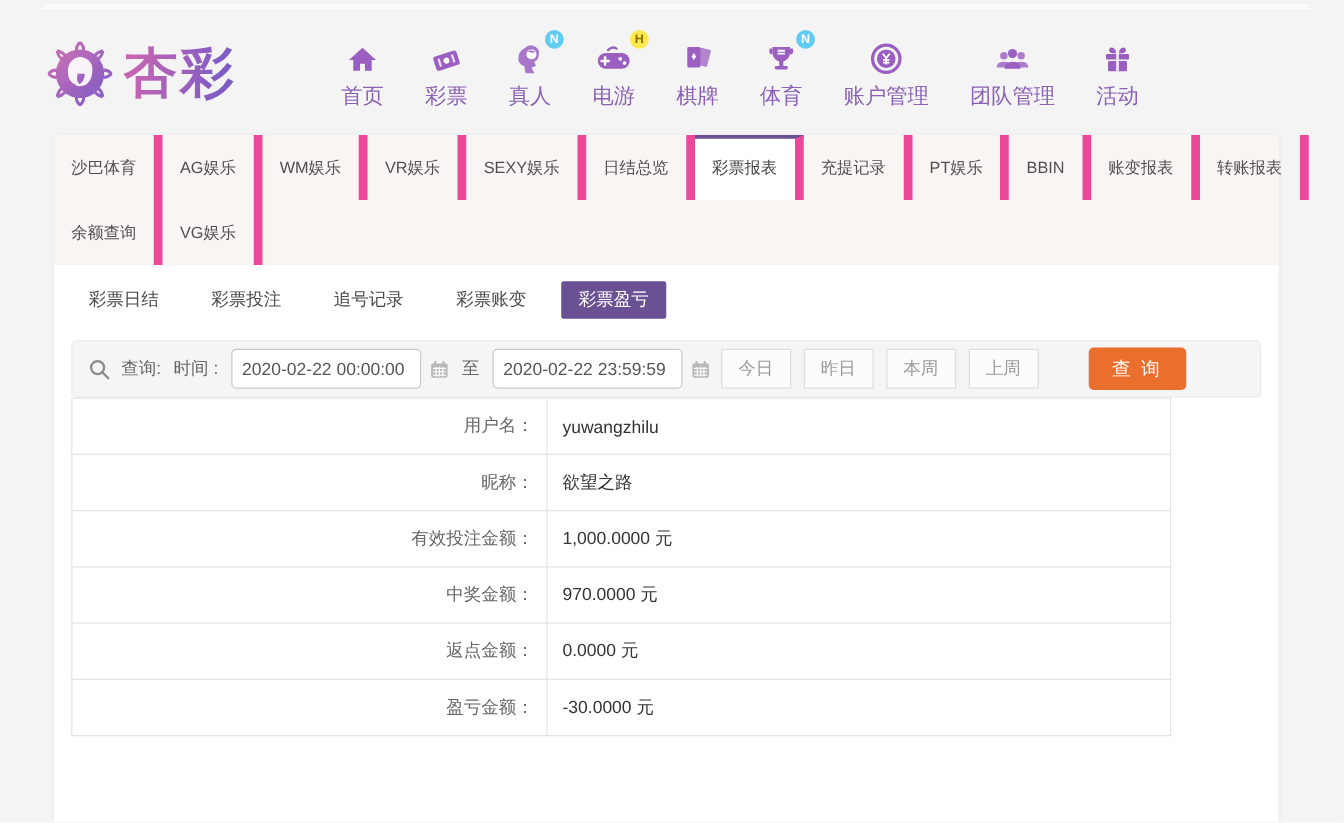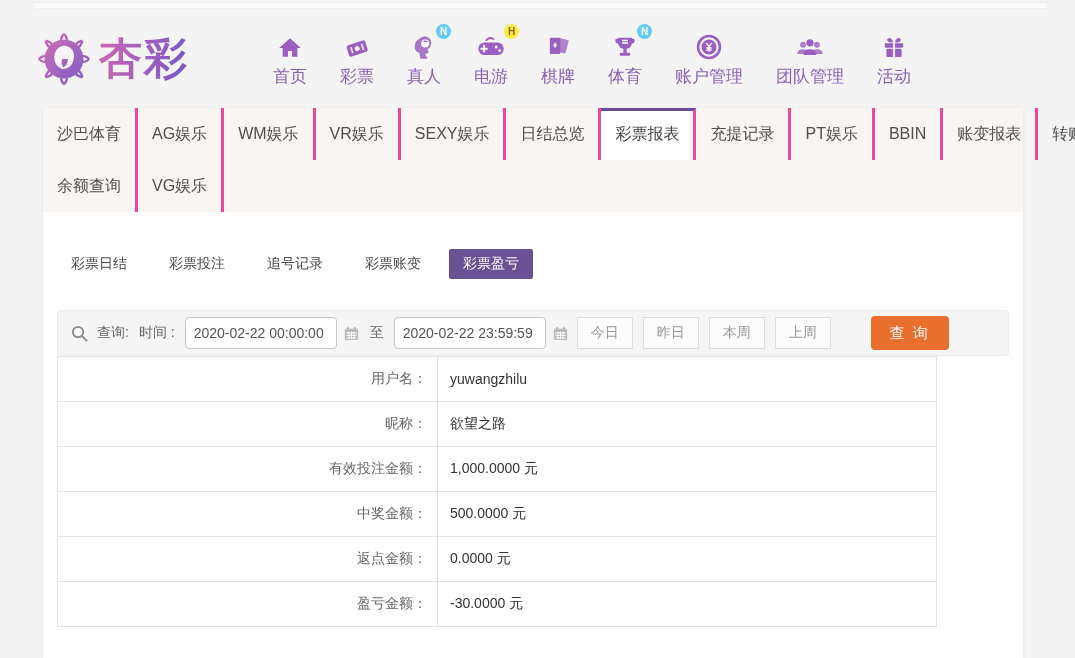--- a/index.html
+++ b/index.html
@@ -44,38 +44,38 @@
   .badge:empty { display:none; }
 
   
   .panel {
     position:absolute; left:43px; top:108px; width:980px; height:550px;
     background:#fff; box-shadow:0 1px 4px rgba(0,0,0,.07);
   }
   .tabs { background:#f9f5f2; }
   .tabs-row { display:flex; }
   .tab {
-    height:52px; line-height:52px; padding:0 14px; font-size:16px; color:#4f4f4f;
-    border-right:3px solid #ec4899; cursor:pointer; white-space:nowrap;
+    height:52px; line-height:52px; padding:0 14px; font-size:13px; color:#4f4f4f;
+    border-right:7px solid #ec4899; cursor:pointer; white-space:nowrap;
   }
   .tab.active {
     background:#fff; border-top:3px solid #6b4e93; line-height:46px; color:#444;
   }
   .content { padding:13px 14px 0 14px; }
   
-  .subtabs { display:flex; align-items:center;margin-top:24px; }
+  .subtabs { display:flex; align-items:center; }
   .subtab {
     font-size:14px; color:#4a4a4a; padding:6px 14px; margin-right:14px;
     border-radius:2px; cursor:pointer; white-space:nowrap;
   }
   .subtab.active { background:#6a5193; color:#fff;text-align:center; }
 
   
   .querybar {
-    margin-top:31px; height:46px; background:#f5f5f5; border:1px solid #ececec;
+    margin-top:17px; height:46px; background:#f5f5f5; border:1px solid #ececec;
     border-radius:4px; display:flex; align-items:center; padding:0 12px;
     font-size:14px; color:#666;
   }
   .querybar .lbl { margin-right:10px; white-space:nowrap; }
   .q-input {
     width:152px; height:32px; border:1px solid #c9c9c9; border-radius:4px;
     background:#fff; font-size:14px; color:#555; padding:11px 8px; margin-right:6px;
     font-family:"Liberation Sans","DejaVu Sans",sans-serif;
   }
   .cal-icon { margin-right:8px; cursor:pointer; display:flex; }
@@ -302,21 +302,21 @@
         <tr>
           <td class="r-label">昵称：</td>
           <td class="r-value">欲望之路</td>
         </tr>
         <tr>
           <td class="r-label">有效投注金额：</td>
           <td class="r-value">1,000.0000 元</td>
         </tr>
         <tr>
           <td class="r-label">中奖金额：</td>
-          <td class="r-value">500.0000 元</td>
+          <td class="r-value">970.0000 元</td>
         </tr>
         <tr>
           <td class="r-label">返点金额：</td>
           <td class="r-value">0.0000 元</td>
         </tr>
         <tr>
           <td class="r-label">盈亏金额：</td>
           <td class="r-value">-30.0000 元</td>
         </tr>
       </tbody>

